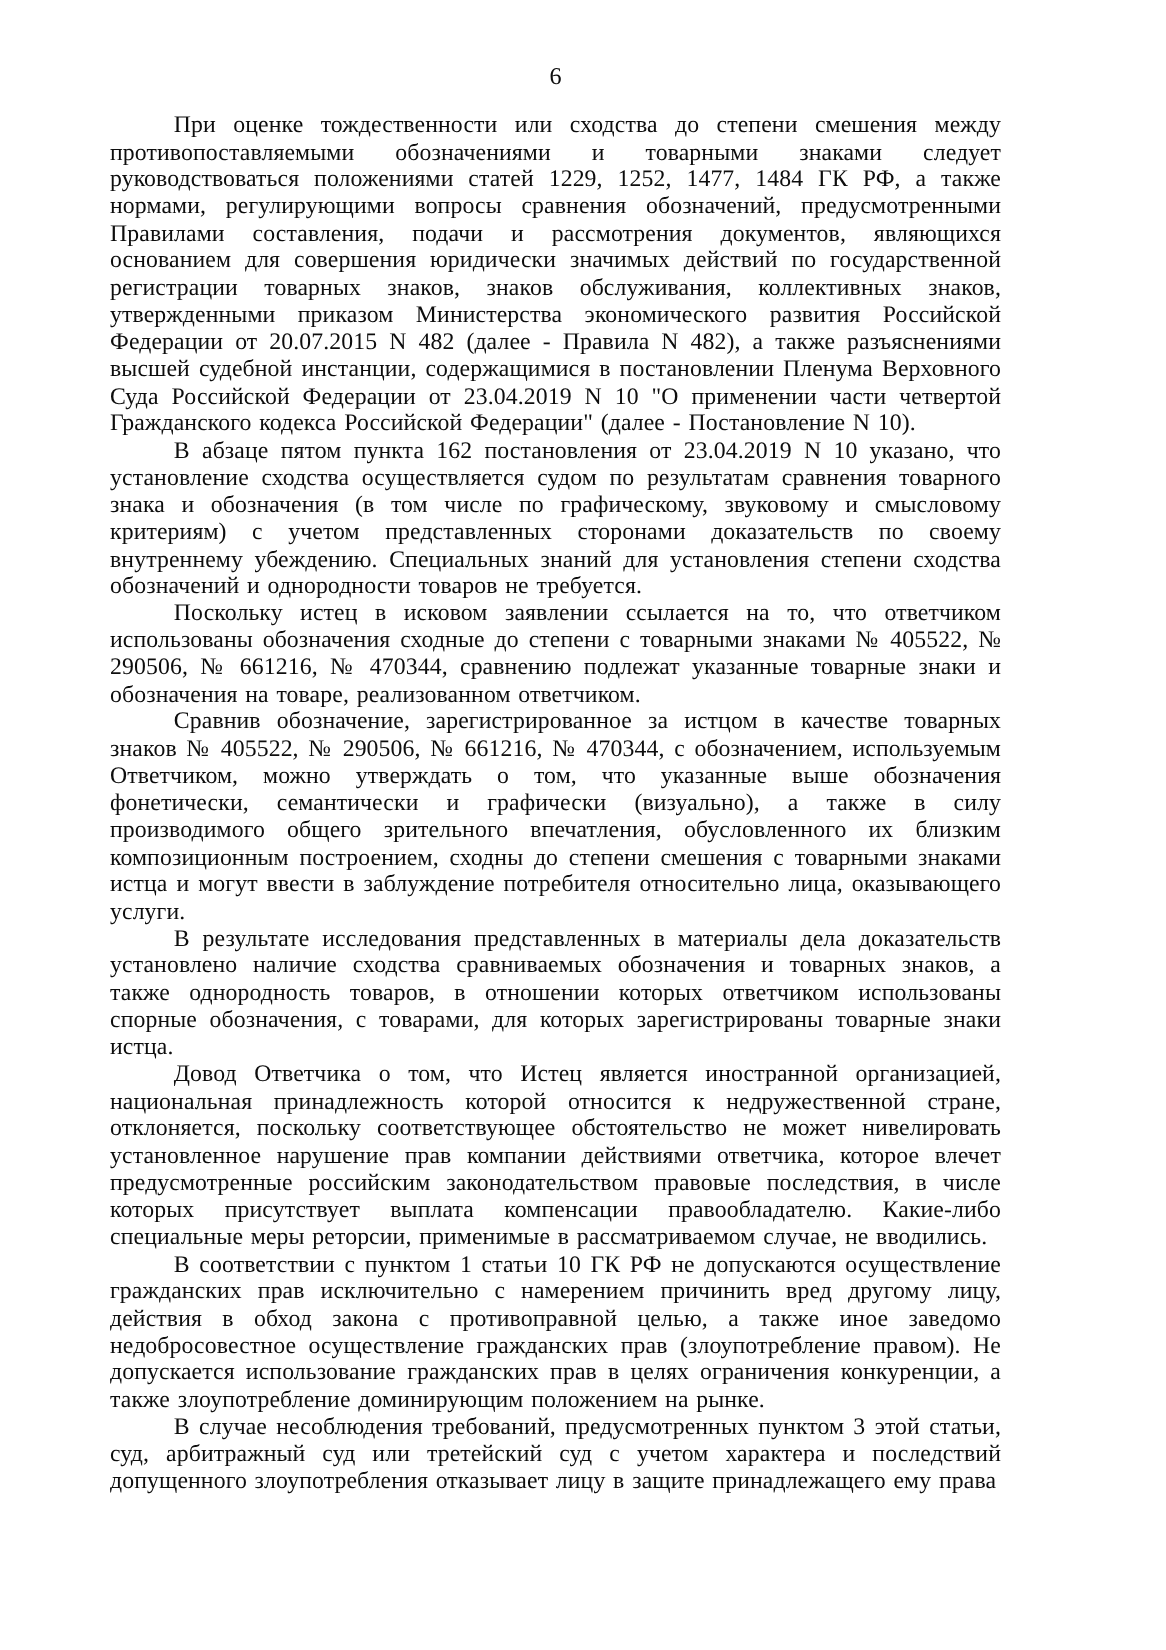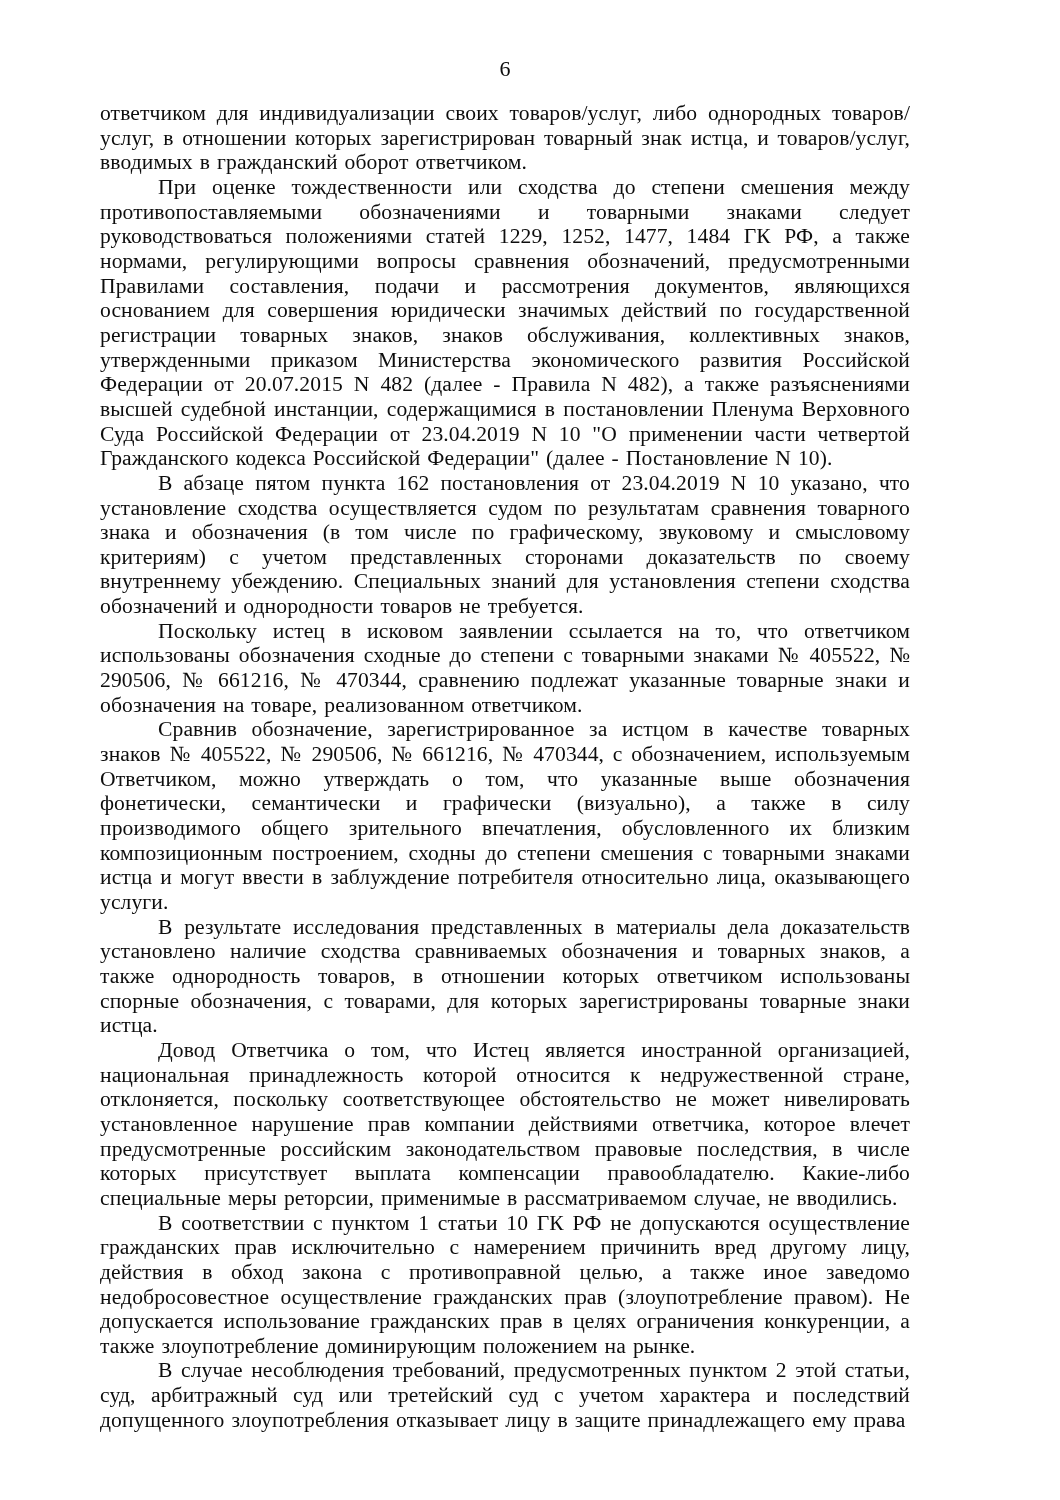--- a/index.html
+++ b/index.html
@@ -39,22 +39,21 @@
   .para.continuation {
     text-indent: 0;
   }
 </style>
 </head>
 <body>
 
 <div class="page">
   <div class="page-number">6</div>
 
-  <p class="para continuation">ответчиком для индивидуализации своих товаров/услуг, либо однородных товаров/услуг, в отношении которых зарегистрирован товарный знак истца, и товаров/услуг, вводимых в гражданский оборот ответчиком.</p>
   <p class="para">При оценке тождественности или сходства до степени смешения между противопоставляемыми обозначениями и товарными знаками следует руководствоваться положениями статей 1229, 1252, 1477, 1484 ГК РФ, а также нормами, регулирующими вопросы сравнения обозначений, предусмотренными Правилами составления, подачи и рассмотрения документов, являющихся основанием для совершения юридически значимых действий по государственной регистрации товарных знаков, знаков обслуживания, коллективных знаков, утвержденными приказом Министерства экономического развития Российской Федерации от 20.07.2015 N 482 (далее - Правила N 482), а также разъяснениями высшей судебной инстанции, содержащимися в постановлении Пленума Верховного Суда Российской Федерации от 23.04.2019 N 10 "О применении части четвертой Гражданского кодекса Российской Федерации" (далее - Постановление N 10).</p>
   <p class="para">В абзаце пятом пункта 162 постановления от 23.04.2019 N 10 указано, что установление сходства осуществляется судом по результатам сравнения товарного знака и обозначения (в том числе по графическому, звуковому и смысловому критериям) с учетом представленных сторонами доказательств по своему внутреннему убеждению. Специальных знаний для установления степени сходства обозначений и однородности товаров не требуется.</p>
   <p class="para">Поскольку истец в исковом заявлении ссылается на то, что ответчиком использованы обозначения сходные до степени с товарными знаками № 405522, № 290506, № 661216, № 470344, сравнению подлежат указанные товарные знаки и обозначения на товаре, реализованном ответчиком.</p>
   <p class="para">Сравнив обозначение, зарегистрированное за истцом в качестве товарных знаков № 405522, № 290506, № 661216, № 470344, с обозначением, используемым Ответчиком, можно утверждать о том, что указанные выше обозначения фонетически, семантически и графически (визуально), а также в силу производимого общего зрительного впечатления, обусловленного их близким композиционным построением, сходны до степени смешения с товарными знаками истца и могут ввести в заблуждение потребителя относительно лица, оказывающего услуги.</p>
   <p class="para">В результате исследования представленных в материалы дела доказательств установлено наличие сходства сравниваемых обозначения и товарных знаков, а также однородность товаров, в отношении которых ответчиком использованы спорные обозначения, с товарами, для которых зарегистрированы товарные знаки истца.</p>
   <p class="para">Довод Ответчика о том, что Истец является иностранной организацией, национальная принадлежность которой относится к недружественной стране, отклоняется, поскольку соответствующее обстоятельство не может нивелировать установленное нарушение прав компании действиями ответчика, которое влечет предусмотренные российским законодательством правовые последствия, в числе которых присутствует выплата компенсации правообладателю. Какие-либо специальные меры реторсии, применимые в рассматриваемом случае, не вводились.</p>
   <p class="para">В соответствии с пунктом 1 статьи 10 ГК РФ не допускаются осуществление гражданских прав исключительно с намерением причинить вред другому лицу, действия в обход закона с противоправной целью, а также иное заведомо недобросовестное осуществление гражданских прав (злоупотребление правом). Не допускается использование гражданских прав в целях ограничения конкуренции, а также злоупотребление доминирующим положением на рынке.</p>
-  <p class="para">В случае несоблюдения требований, предусмотренных пунктом 2 этой статьи, суд, арбитражный суд или третейский суд с учетом характера и последствий допущенного злоупотребления отказывает лицу в защите принадлежащего ему права</p>
+  <p class="para">В случае несоблюдения требований, предусмотренных пунктом 3 этой статьи, суд, арбитражный суд или третейский суд с учетом характера и последствий допущенного злоупотребления отказывает лицу в защите принадлежащего ему права</p>
 </div>
 
 </body></html>

